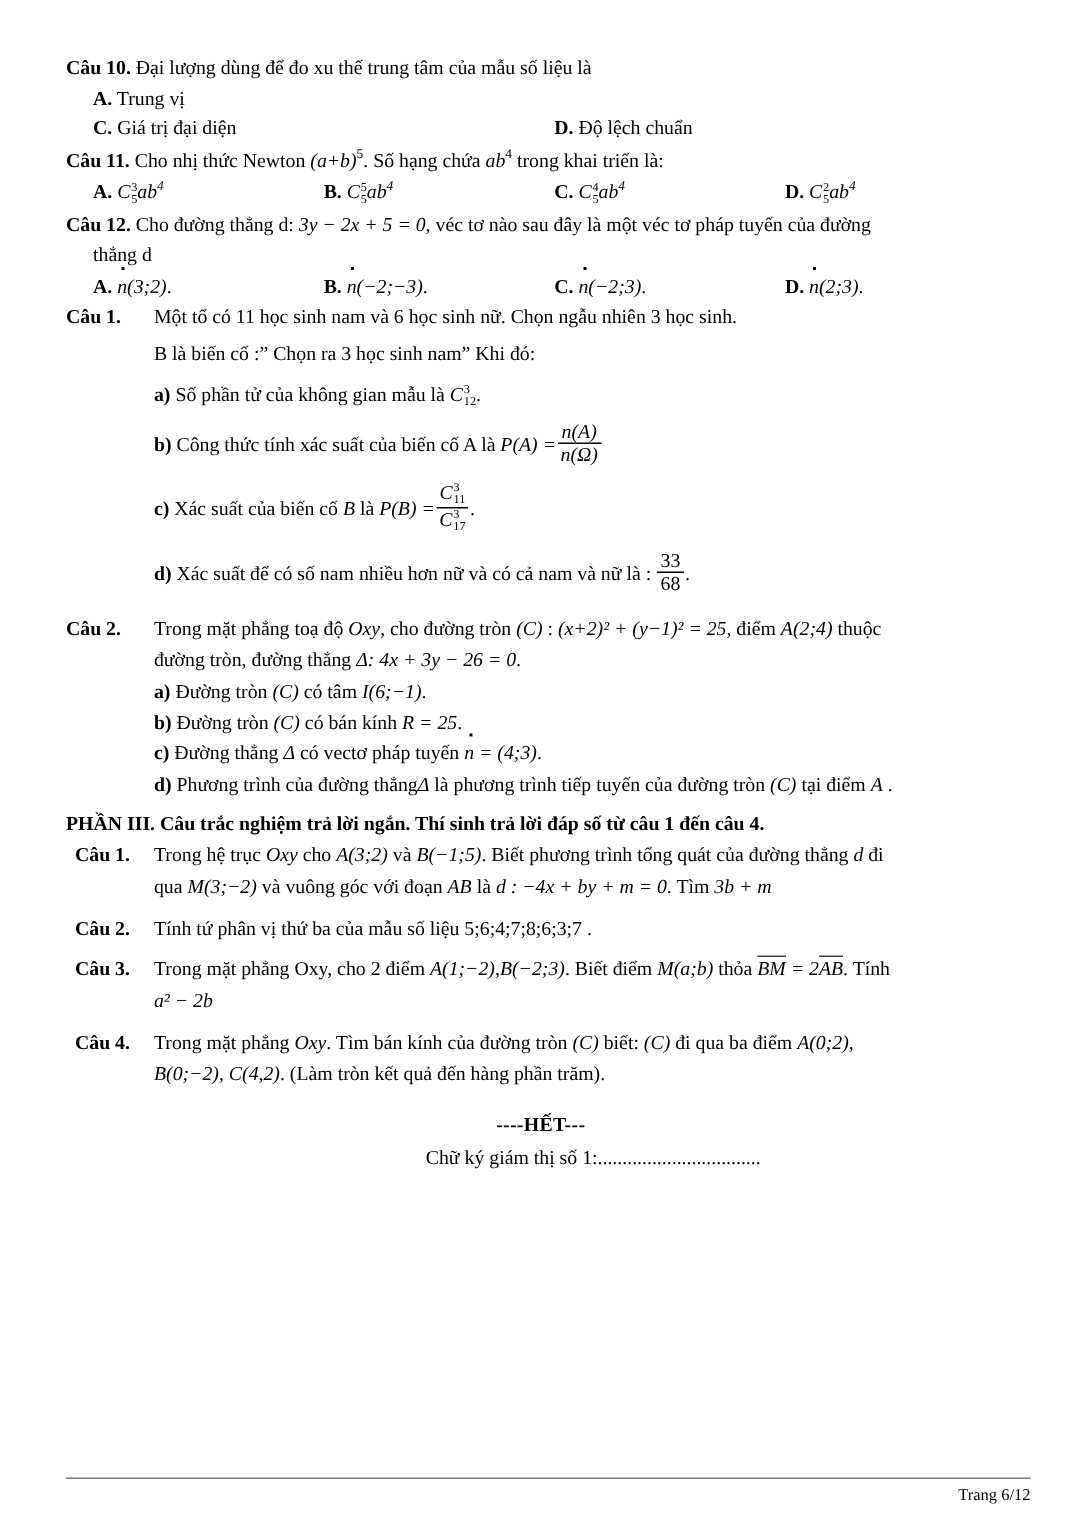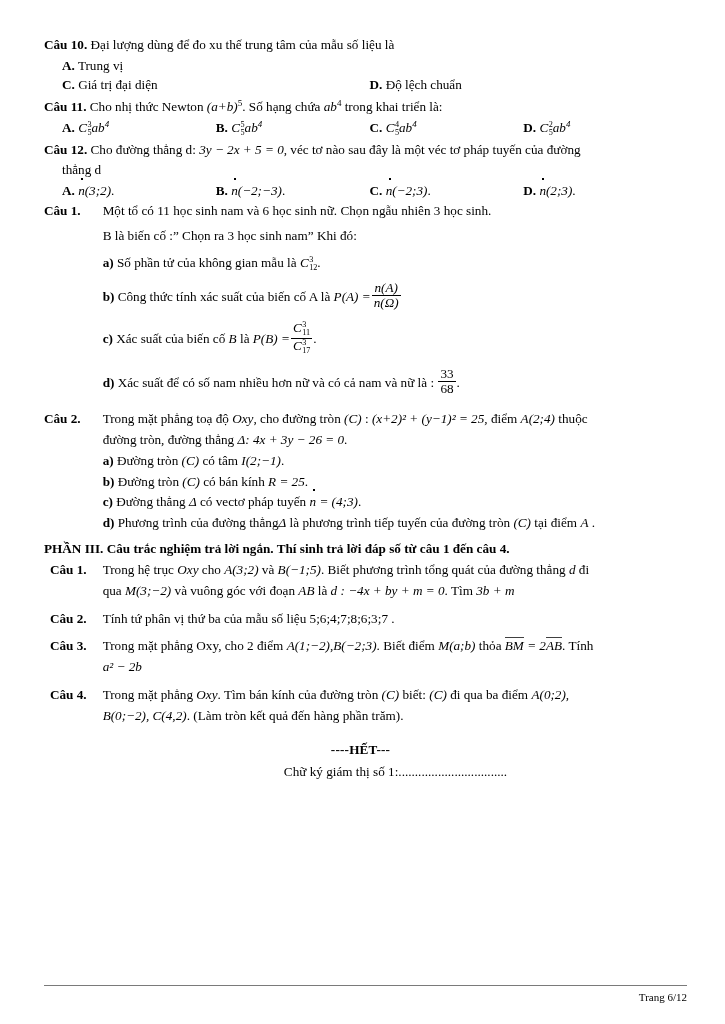--- a/index.html
+++ b/index.html
@@ -327,21 +327,21 @@
       <div class="qline">
         <span>đường tròn, đường thẳng</span>
         <span class="mi">Δ: 4x + 3y − 26 = 0</span><span>.</span>
       </div>
 
       <div class="sub">
         <span class="tag">a)</span>
         <span>Đường tròn</span>
         <span class="mi">(C)</span>
         <span>có tâm</span>
-        <span class="mi">I(2;−1)</span><span>.</span>
+        <span class="mi">I(6;−1)</span><span>.</span>
       </div>
 
       <div class="sub">
         <span class="tag">b)</span>
         <span>Đường tròn</span>
         <span class="mi">(C)</span>
         <span>có bán kính</span>
         <span class="mi">R = 25</span><span>.</span>
       </div>
 

